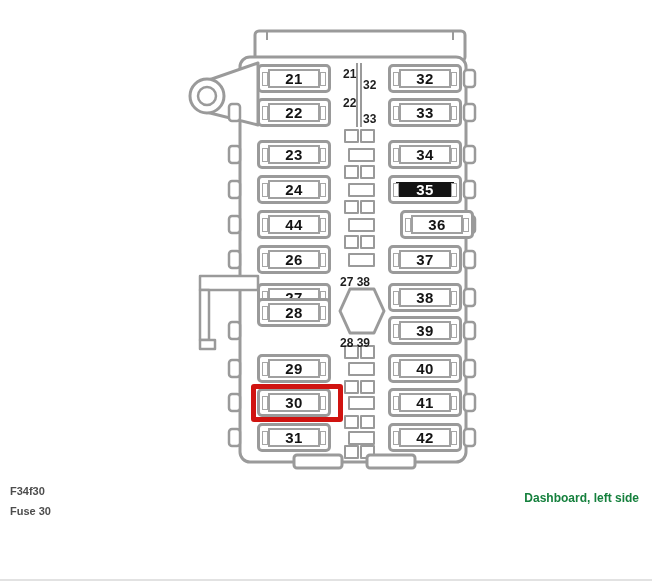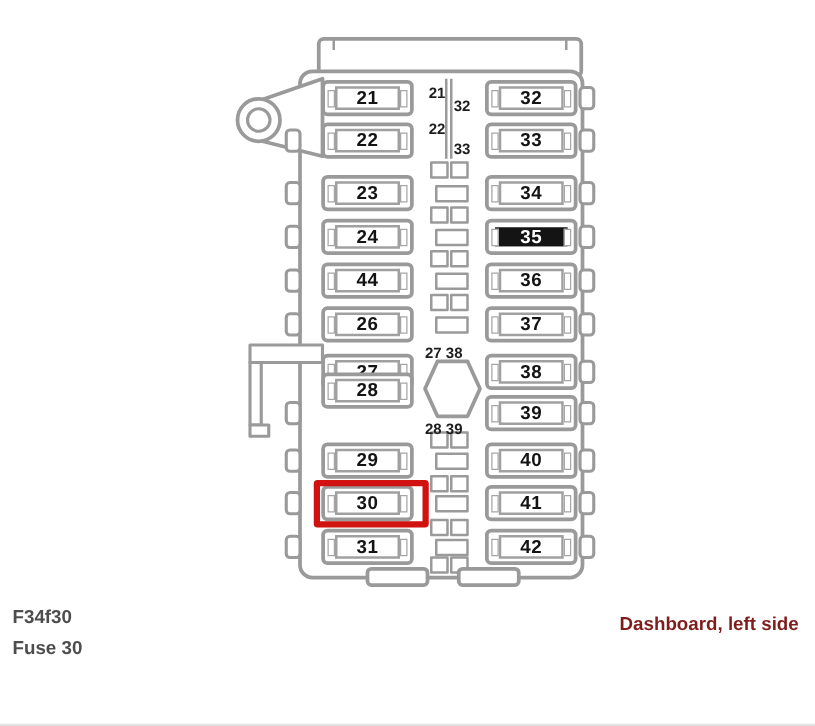--- a/index.html
+++ b/index.html
@@ -15,23 +15,23 @@
           display:flex; align-items:center; justify-content:center; font-weight:bold; font-size:15px;
           color:#141414; letter-spacing:0.5px; box-sizing:border-box; }
   .slot.inverted .inner { background:#141414; border-color:#141414; color:#ffffff; min-width:58px; height:15px; }
 
   .clabel { position:absolute; font-size:12px; font-weight:bold; color:#1e1e1e; z-index:3; white-space:nowrap; }
   .clabel.hex { text-align:left; }
 
   .highlight30 { position:absolute; left:251px; top:384px; width:92px; height:38px;
           border:5px solid #d01310; box-sizing:border-box; border-radius:3px; z-index:5; background:transparent; }
 
-  .footer-left  { position:absolute; left:10px; top:485px; font-size:15px; font-weight:bold; color:#4d4d4d; z-index:3; }
+  .footer-left  { position:absolute; left:10px; top:485px; font-size:11px; font-weight:bold; color:#4d4d4d; z-index:3; }
   .footer-left div { margin-bottom:8px; }
-  .footer-right { position:absolute; right:13px; top:491px; font-size:15px; font-weight:bold; color:#7f1d1d; z-index:3; }
+  .footer-right { position:absolute; right:13px; top:491px; font-size:12px; font-weight:bold; color:#15803d; z-index:3; }
   .bottom-rule  { position:absolute; left:0; right:0; bottom:0; height:2px; background:#e2e2e2; z-index:1; }
 </style>
 </head>
 <body>
 
 <div class="stage">
 
   <svg class="outline" width="652" height="581" viewBox="0 0 652 581" aria-hidden="true">
     <g stroke="#9a9a9a" fill="#ffffff" stroke-linejoin="round">
 
@@ -148,21 +148,21 @@
     </div>
   <div class="slot" style="left:388px;top:98px">
       <span class="inner">33</span>
     </div>
   <div class="slot" style="left:388px;top:140px">
       <span class="inner">34</span>
     </div>
   <div class="slot inverted" style="left:388px;top:175px">
       <span class="inner">35</span>
     </div>
-  <div class="slot" style="left:388px;top:210px">
+  <div class="slot" style="left:400px;top:210px">
       <span class="inner">36</span>
     </div>
   <div class="slot" style="left:388px;top:245px">
       <span class="inner">37</span>
     </div>
   <div class="slot" style="left:388px;top:283px">
       <span class="inner">38</span>
     </div>
   <div class="slot" style="left:388px;top:316px">
       <span class="inner">39</span>

